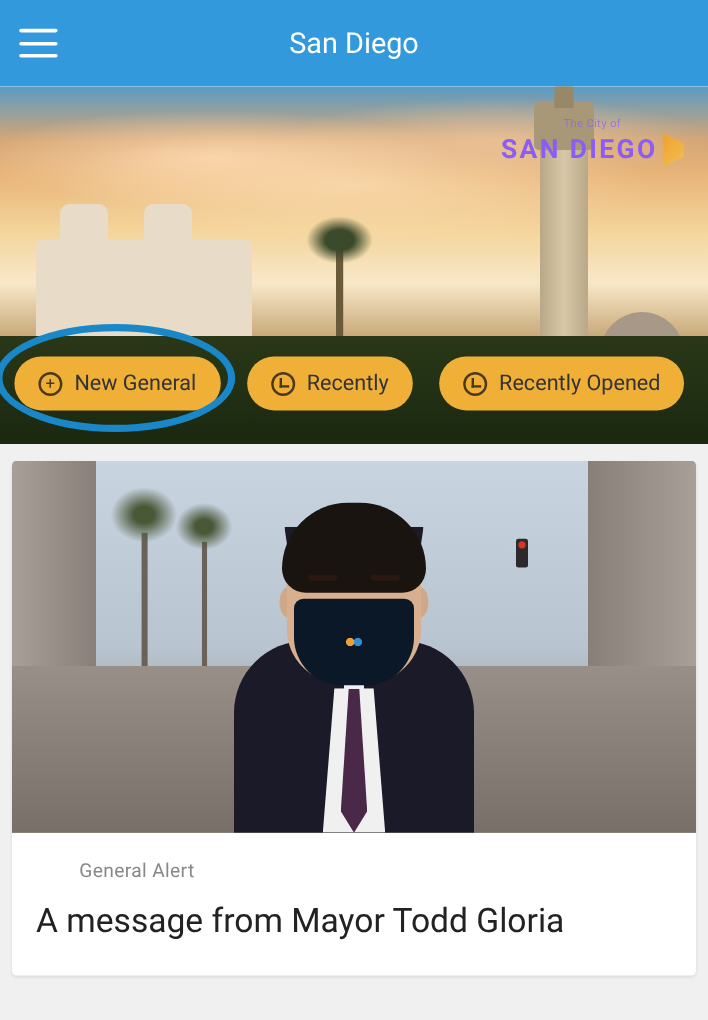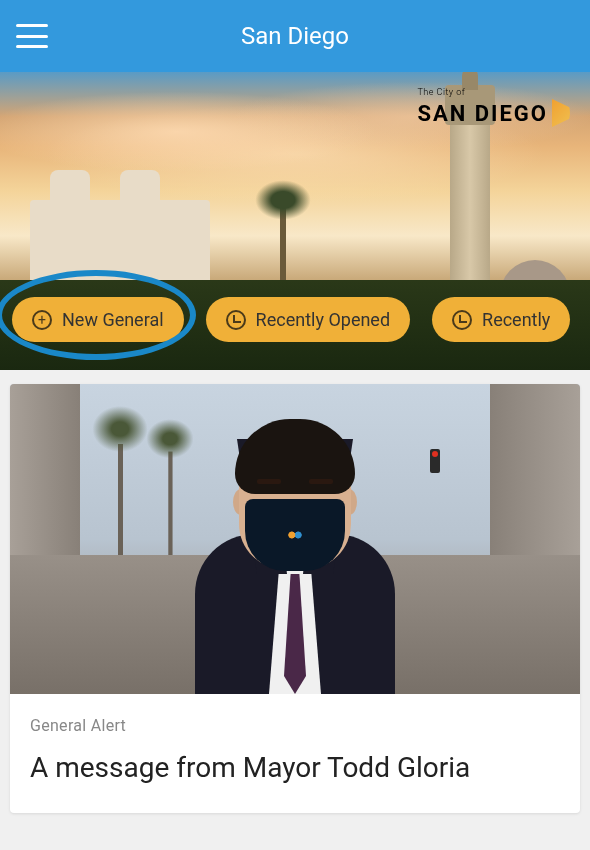--- a/index.html
+++ b/index.html
@@ -168,24 +168,24 @@
       position: absolute;
       bottom: 0;
       left: 0;
       right: 0;
       height: 90px;
       background: linear-gradient(180deg, #2a3818 0%, #1a2810 100%);
     }
     
     .logo {
       position: absolute;
-      top: 15px;
+      top: 27px;
       right: 20px;
-      color: #000000;
-      text-align: left;
+      color: #8b5cf6;
+      text-align: center;
     }
     .logo-small {
       font-size: 9px;
       letter-spacing: 0.5px;
       margin-bottom: 2px;
       font-weight: 300;
     }
     .logo-main {
       font-size: 22px;
       font-weight: 700;
@@ -475,20 +475,21 @@
     
     .card-body {
       padding: 22px 20px 26px;
     }
     
     .card-category {
       color: #888;
       font-size: 16px;
       margin-bottom: 14px;
       letter-spacing: 0.3px;
+      margin-left: 36px;
     }
     
     .card-title {
       color: #222;
       font-size: 28px;
       font-weight: 400;
       line-height: 1.35;
     }
   </style>
 </head>
@@ -520,25 +521,25 @@
     </div>
   </div>
 
   <div class="pill-row">
     <div class="pill">
       <span class="pill-icon">+</span>
       <span>New General</span>
     </div>
     <div class="pill">
       <span class="pill-icon clock"></span>
-      <span>Recently Opened</span>
+      <span>Recently</span>
     </div>
     <div class="pill">
       <span class="pill-icon clock"></span>
-      <span>Recently</span>
+      <span>Recently Opened</span>
     </div>
   </div>
 
   <div class="highlight-circle"></div>
 </div>
 
 <div class="card">
   <div class="card-image">
     <div class="bldg-left"></div>
     <div class="bldg-right"></div>

